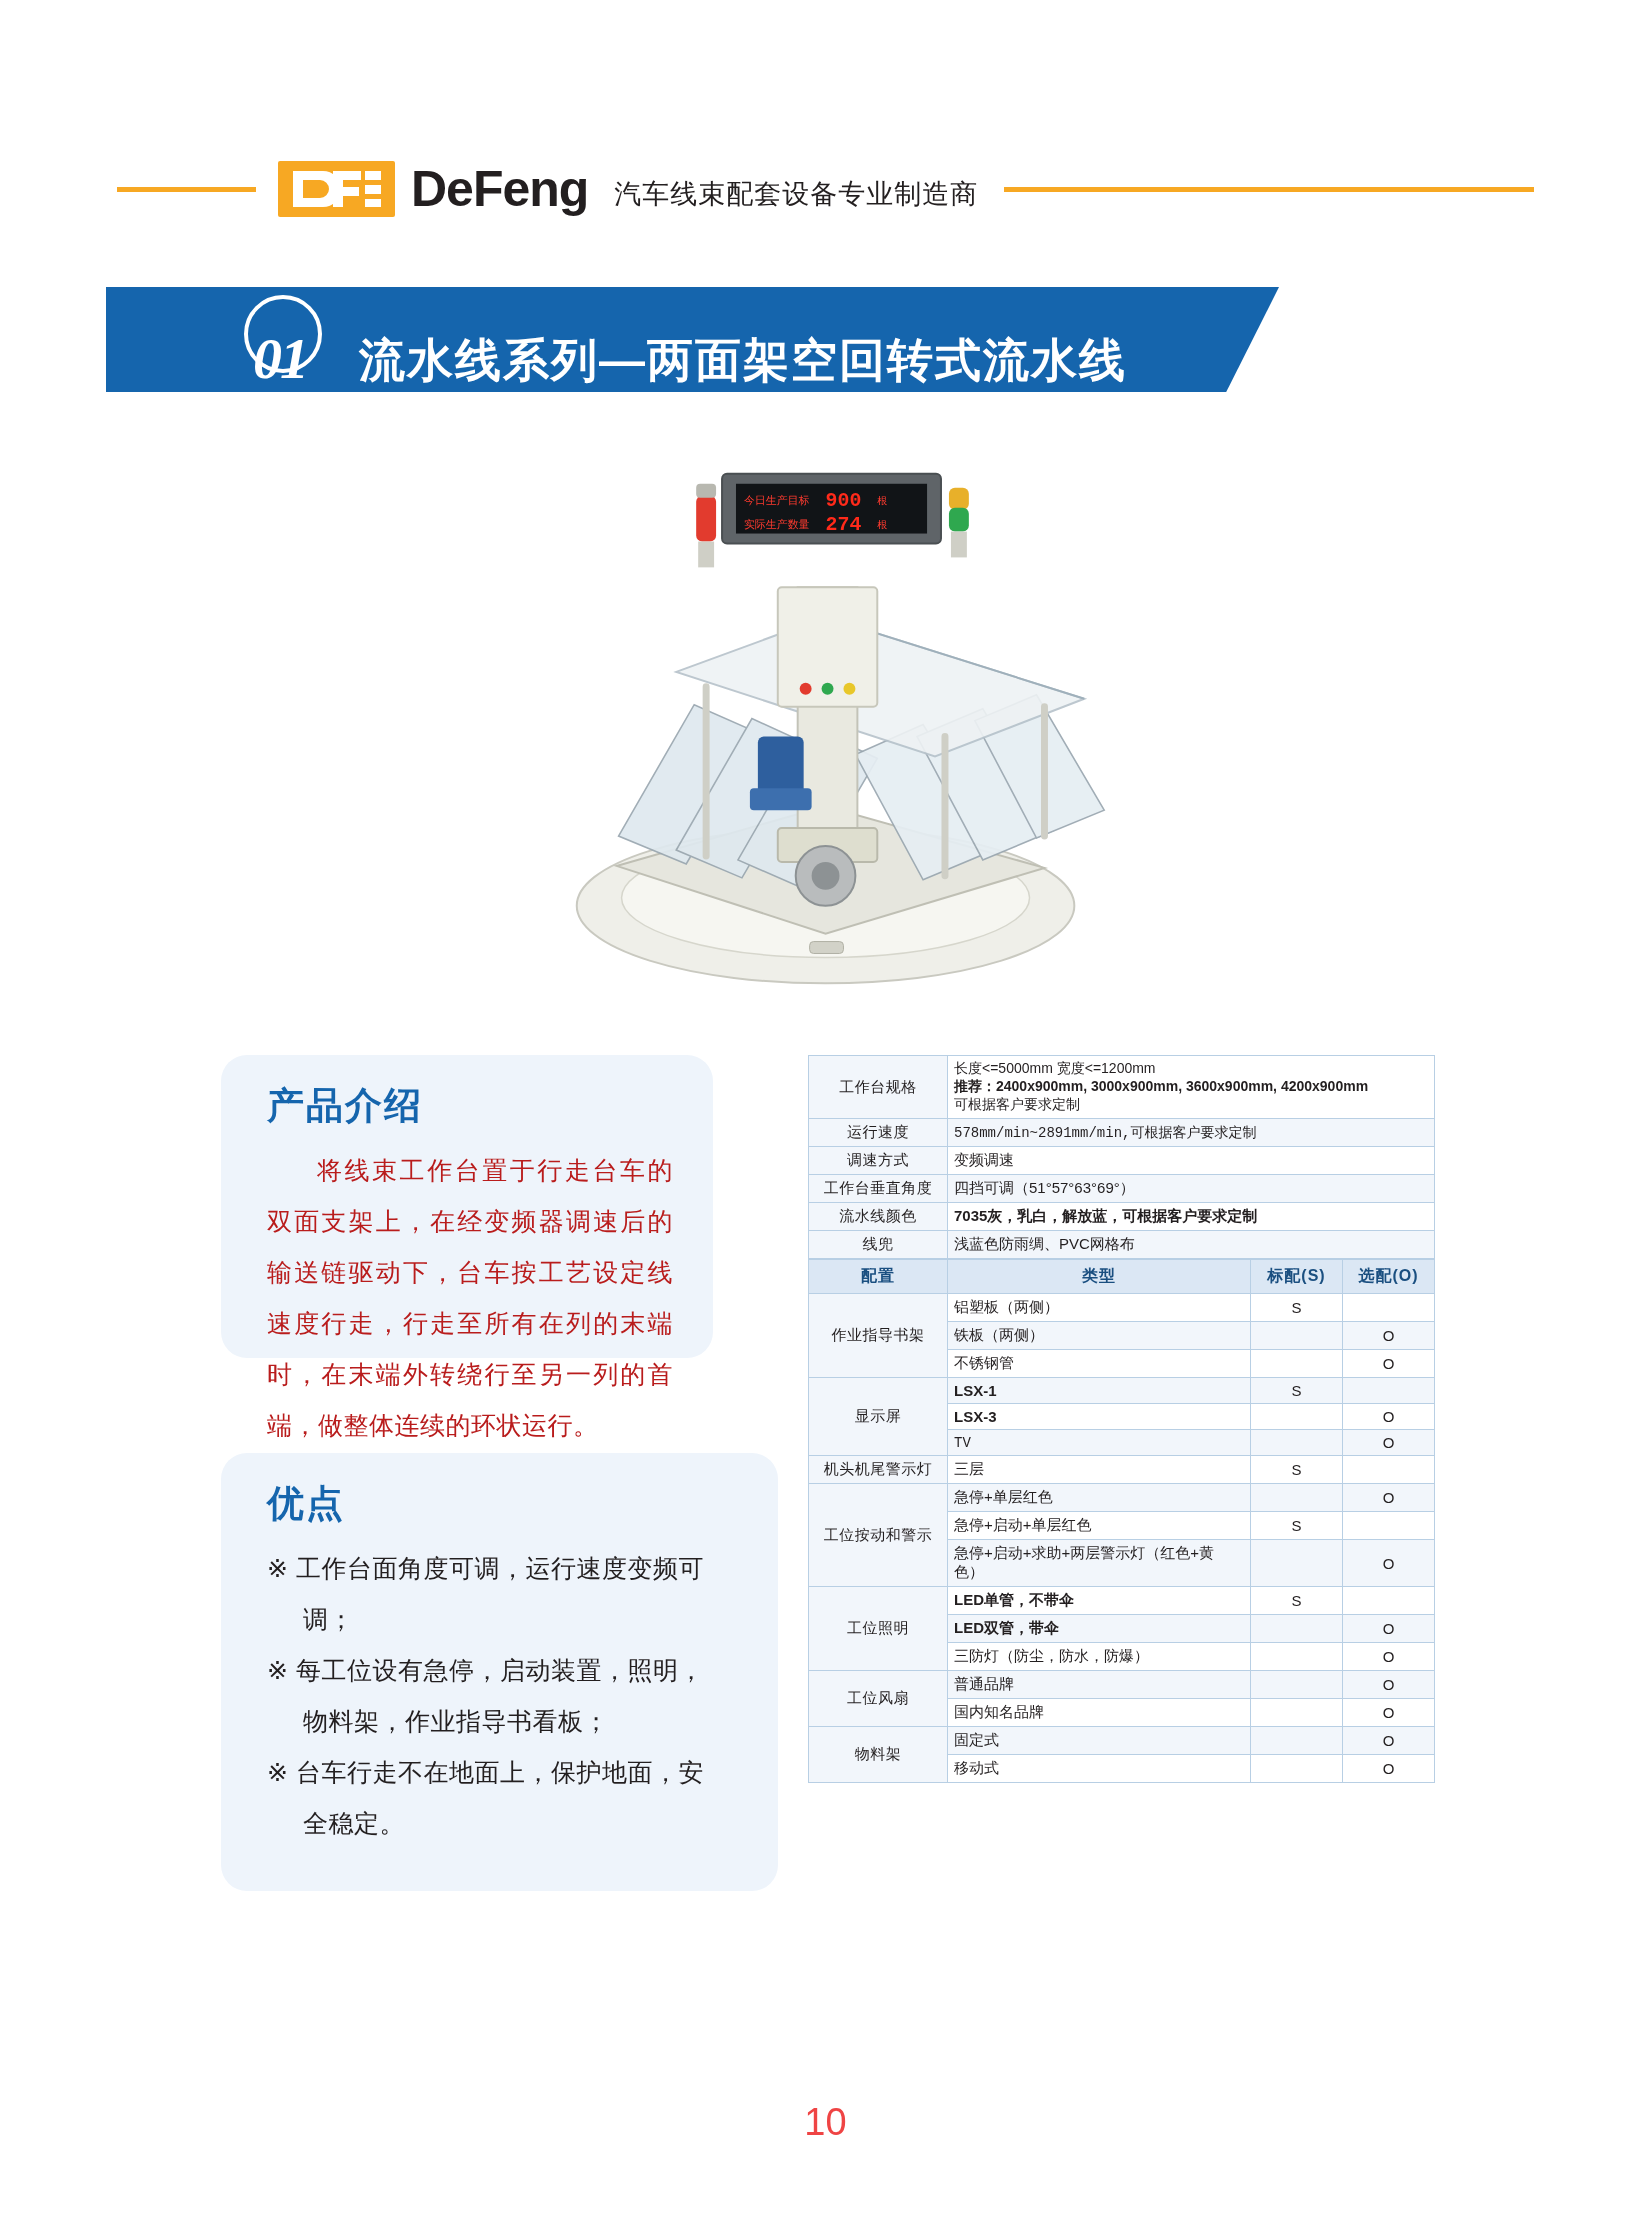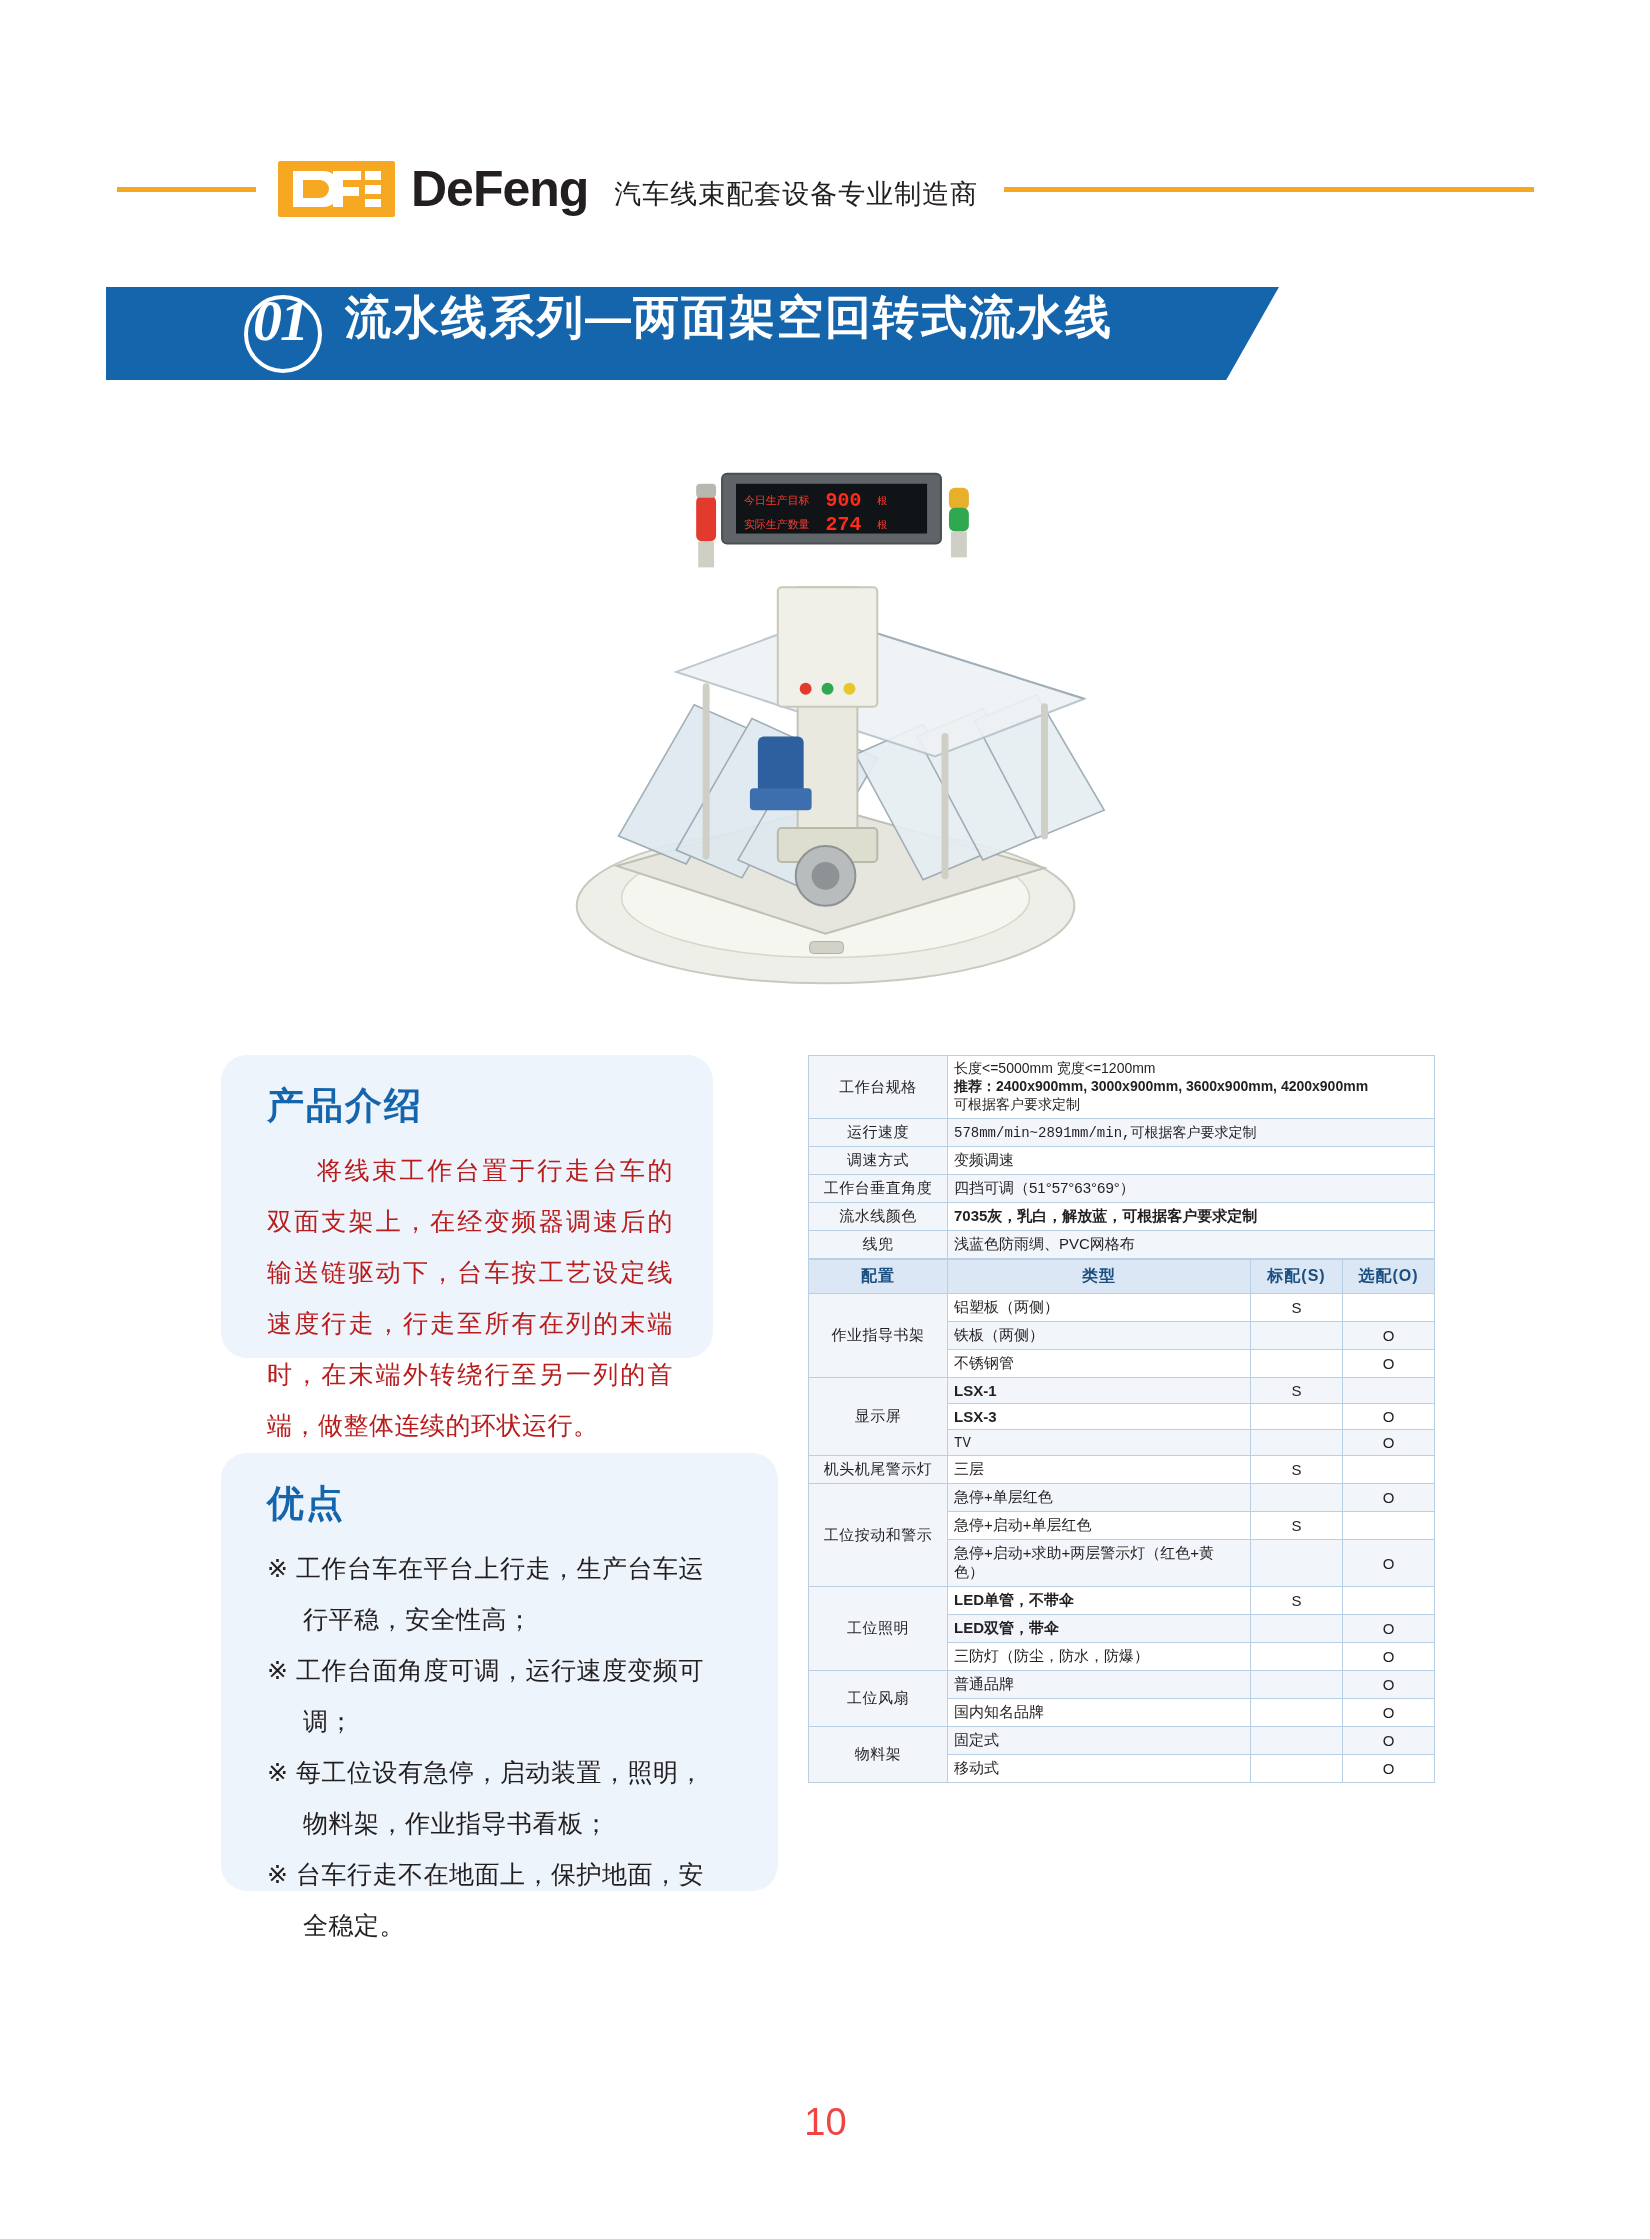--- a/index.html
+++ b/index.html
@@ -66,25 +66,26 @@
     margin-left: 26px;
     margin-right: 117px;
   }
 
   
   .titlebar {
     position: absolute;
     left: 106px;
     top: 287px;
     width: 1173px;
-    height: 93px;
+    height: 105px;
     background: #1565ad;
     display: flex;
-    align-items: flex-start;
+    align-items: flex-end;
     clip-path: polygon(0 0, 100% 0, 95.5% 100%, 0 100%);
+    gap: 14px;
   }
   .titlebar .num {
     font-family: "Liberation Serif", serif;
     font-style: italic;
     font-weight: bold;
     font-size: 58px;
     color: #ffffff;
     margin-left: 147px;
     letter-spacing: -2px;
   }
@@ -323,21 +324,20 @@
 </div>
 
 <div class="card card-intro">
   <h2>产品介绍</h2>
   <p>将线束工作台置于行走台车的双面支架上，在经变频器调速后的输送链驱动下，台车按工艺设定线速度行走，行走至所有在列的末端时，在末端外转绕行至另一列的首端，做整体连续的环状运行。</p>
 </div>
 
 <div class="card card-pros">
   <h2>优点</h2>
   <ul class="pros-list">
-    <li>※ 工作台车在平台上行走，生产台车运行平稳，安全性高；</li>
     <li>※ 工作台面角度可调，运行速度变频可调；</li>
     <li>※ 每工位设有急停，启动装置，照明，物料架，作业指导书看板；</li>
     <li>※ 台车行走不在地面上，保护地面，安全稳定。</li>
   </ul>
 </div>
 
 <div class="spec-wrap">
 
   <table>
     <colgroup>

